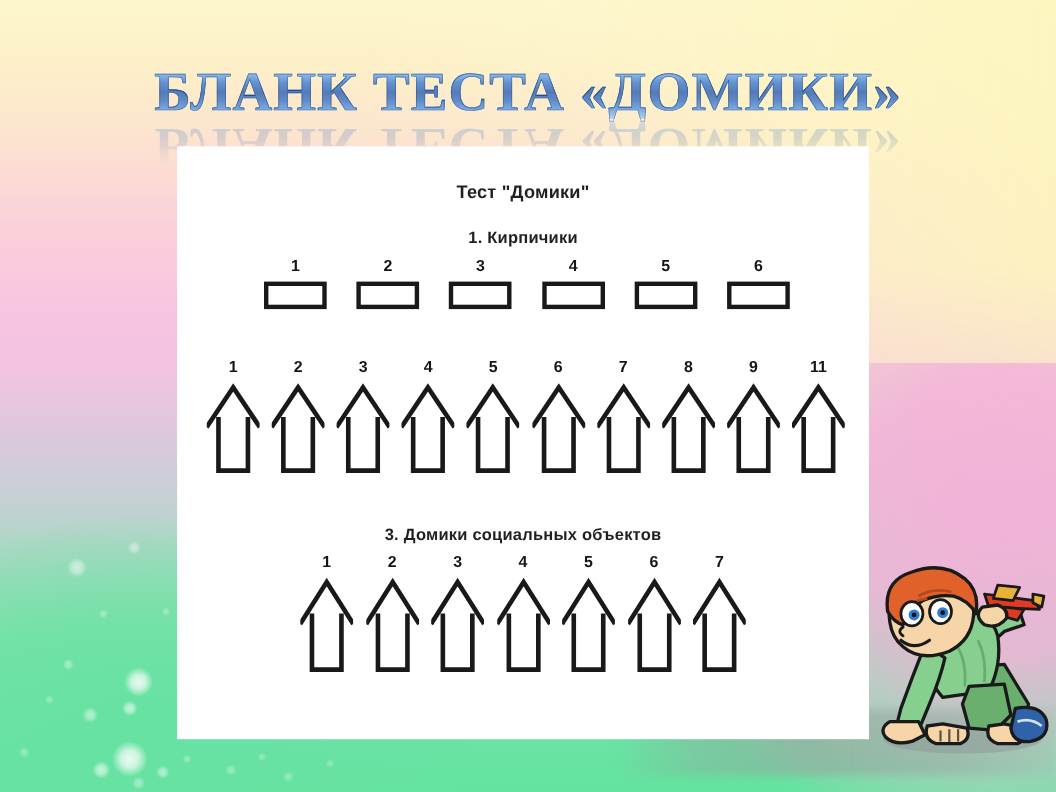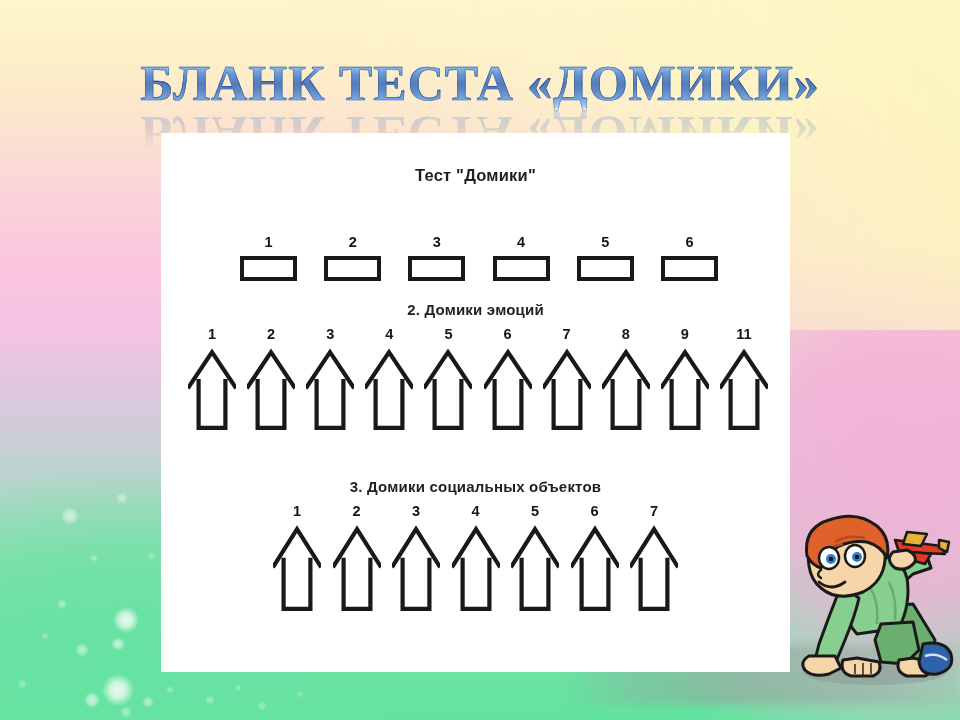--- a/index.html
+++ b/index.html
@@ -262,20 +262,21 @@
 
   <div class="title-block">
     <div class="title-main">БЛАНК ТЕСТА «ДОМИКИ»</div>
     <div class="title-reflect">БЛАНК ТЕСТА «ДОМИКИ»</div>
   </div>
 
   <div id="sheet">
 
     <div class="sheet-title">Тест "Домики"</div>
 
+    <div class="sec-head" id="sec1-head">1. Кирпичики</div>
     <div class="row" id="bricks-row">
         <div class="cell">
           <div class="cell-num">1</div>
           <div class="brick" style="border-color: rgb(25, 25, 25);"></div>
         </div>
         <div class="cell">
           <div class="cell-num">2</div>
           <div class="brick" style="border-color: rgb(25, 25, 25);"></div>
         </div>
         <div class="cell">
@@ -289,21 +290,20 @@
         <div class="cell">
           <div class="cell-num">5</div>
           <div class="brick" style="border-color: rgb(25, 25, 25);"></div>
         </div>
         <div class="cell">
           <div class="cell-num">6</div>
           <div class="brick" style="border-color: rgb(25, 25, 25);"></div>
         </div>
       </div>
 
-    <div class="sec-head" id="sec2-head">2. Домики эмоций</div>
     <div class="row" id="houses-emotions">
         <div class="cell">
           <div class="cell-num">1</div>
           <svg class="house" width="48" height="84" viewBox="0 0 48 84">
             <path d="M1 38.6 L24.0 4.2 L47.0 38.6 M10.6 33.2 L10.6 79.8 L37.4 79.8 L37.4 33.2" fill="none" stroke="#191919" stroke-width="4.2" stroke-linecap="square" stroke-linejoin="miter"></path>
           </svg>
         </div>
         <div class="cell">
           <div class="cell-num">2</div>
           <svg class="house" width="48" height="84" viewBox="0 0 48 84">

